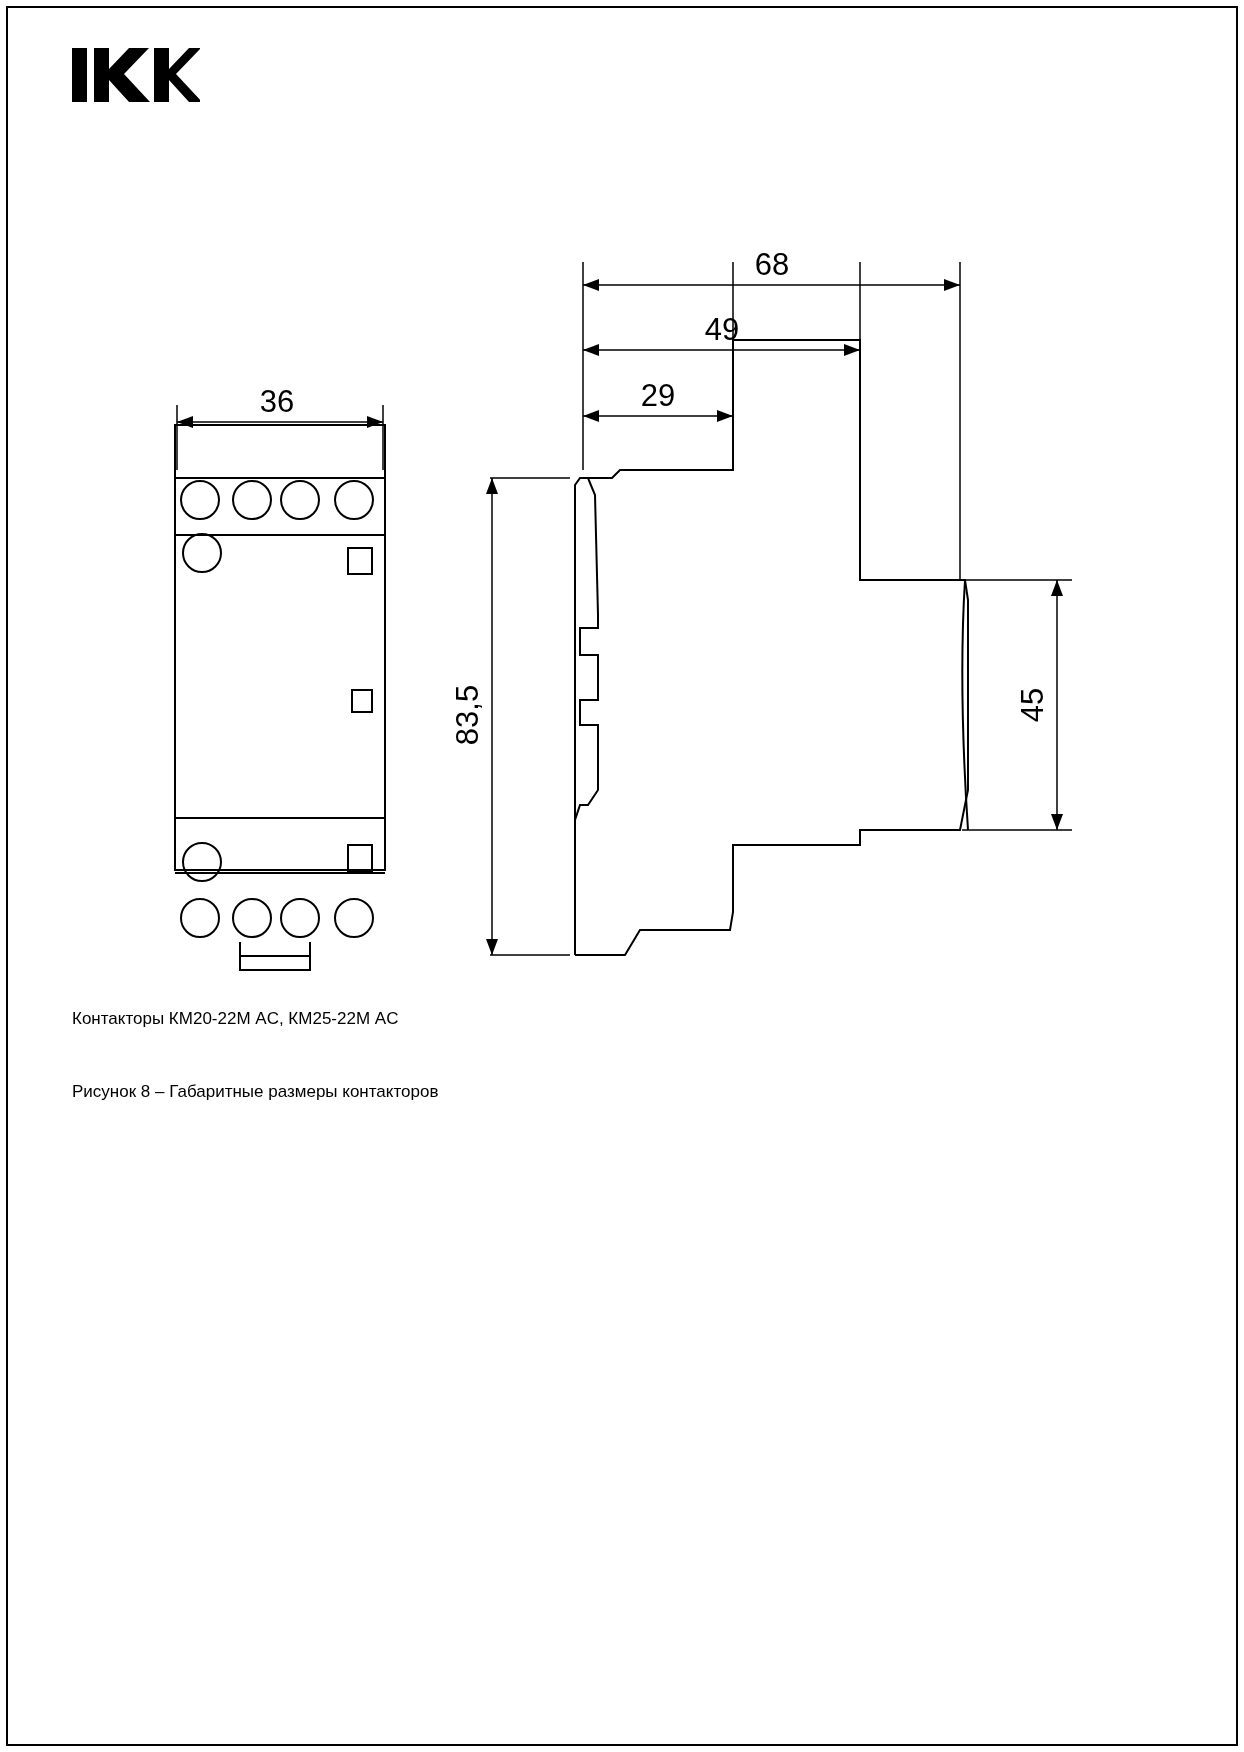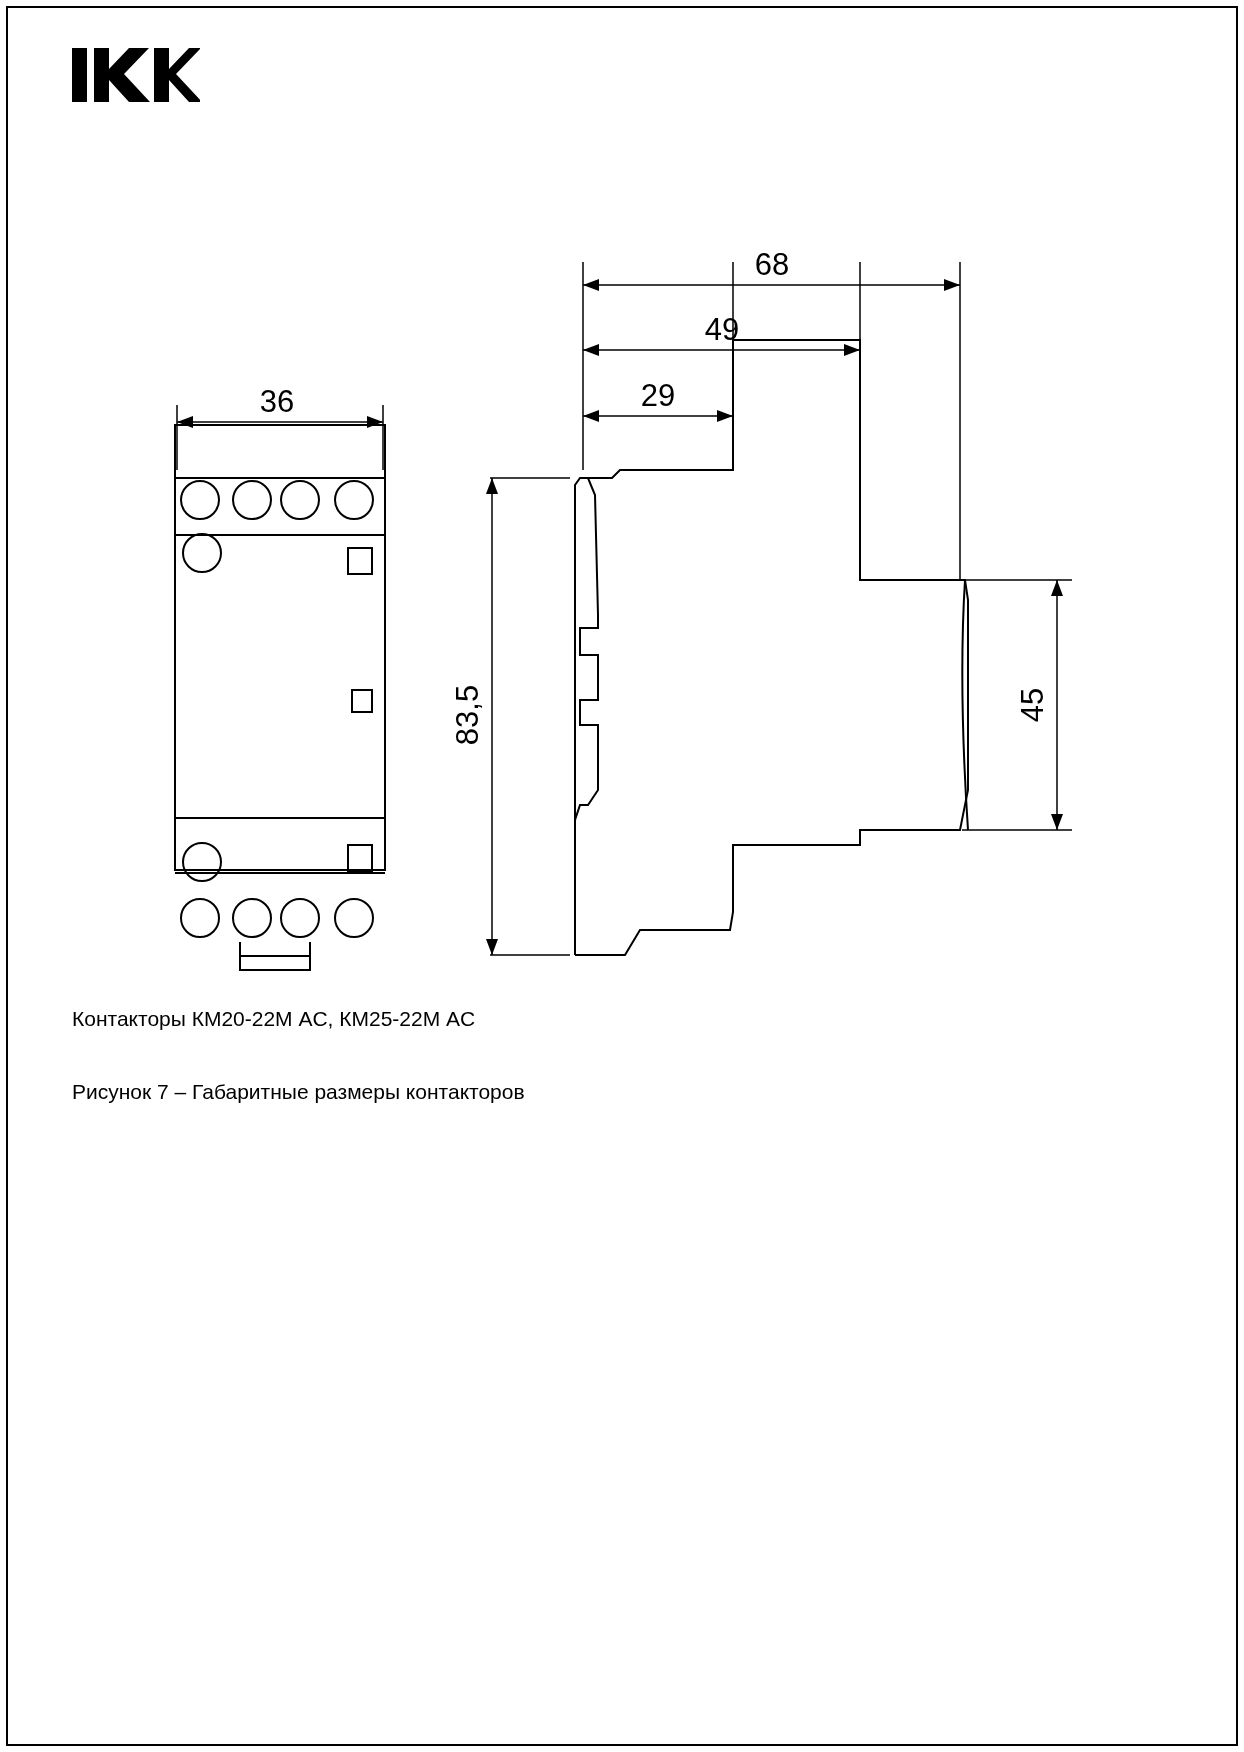--- a/index.html
+++ b/index.html
@@ -37,21 +37,21 @@
   }
   #drawing {
     position: absolute;
     left: 0;
     top: 0;
     width: 1244px;
     height: 1752px;
   }
   .caption {
     position: absolute;
-    font-size: 21px;
+    font-size: 17px;
     line-height: 27px;
     white-space: pre;
     color: #000000;
   }
   #caption-device {
     left: 72px;
     top: 951px;
   }
   #caption-figure {
     left: 72px;
@@ -206,15 +206,15 @@
 
     <text class="dim-label" x="478" y="715" text-anchor="middle" transform="rotate(-90 478 715)">83,5</text>
 
     <text class="dim-label" x="1043" y="705" text-anchor="middle" transform="rotate(-90 1043 705)">45</text>
   </svg>
 
   <div class="caption" id="caption-device">
     <div>Контакторы КМ20-22М AC, КМ25-22М AC</div>
   </div>
 
-  <div class="caption" id="caption-figure">Рисунок 7 – Габаритные размеры контакторов</div>
+  <div class="caption" id="caption-figure">Рисунок 8 – Габаритные размеры контакторов</div>
 
 </div>
 
 </body></html>

